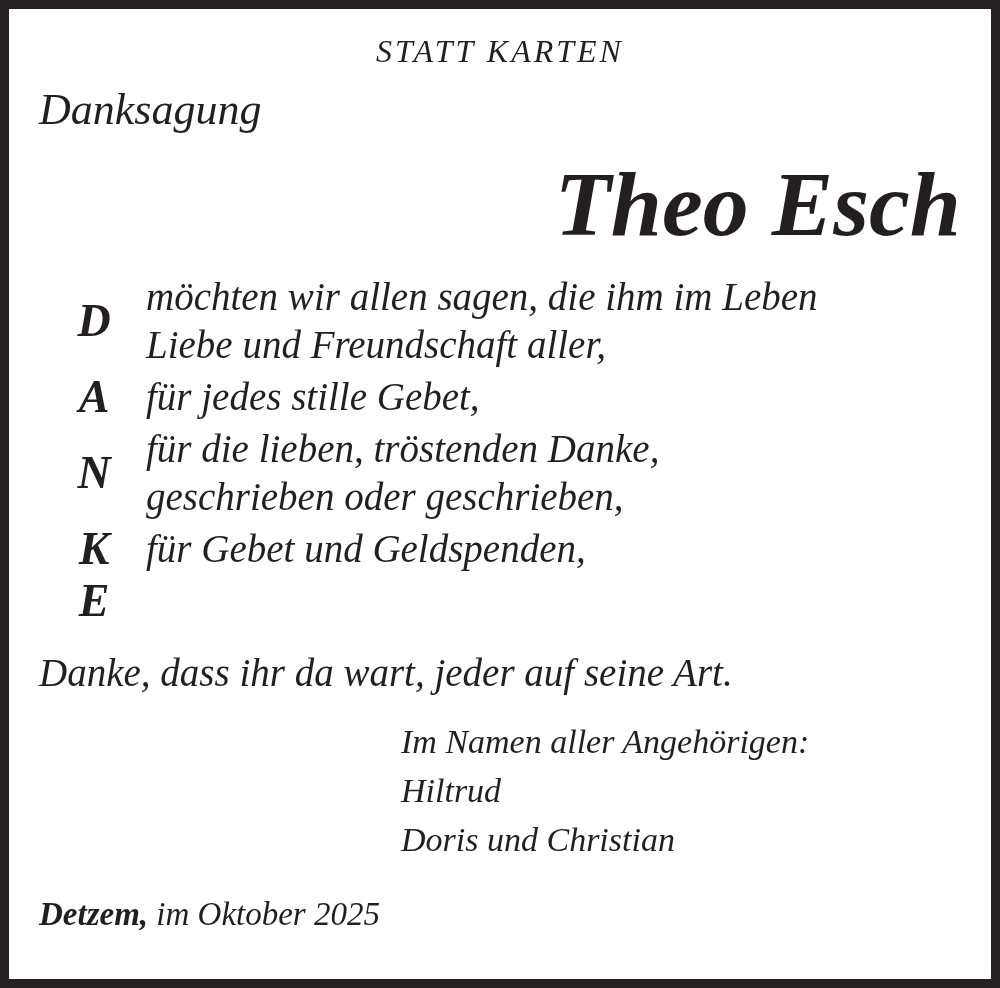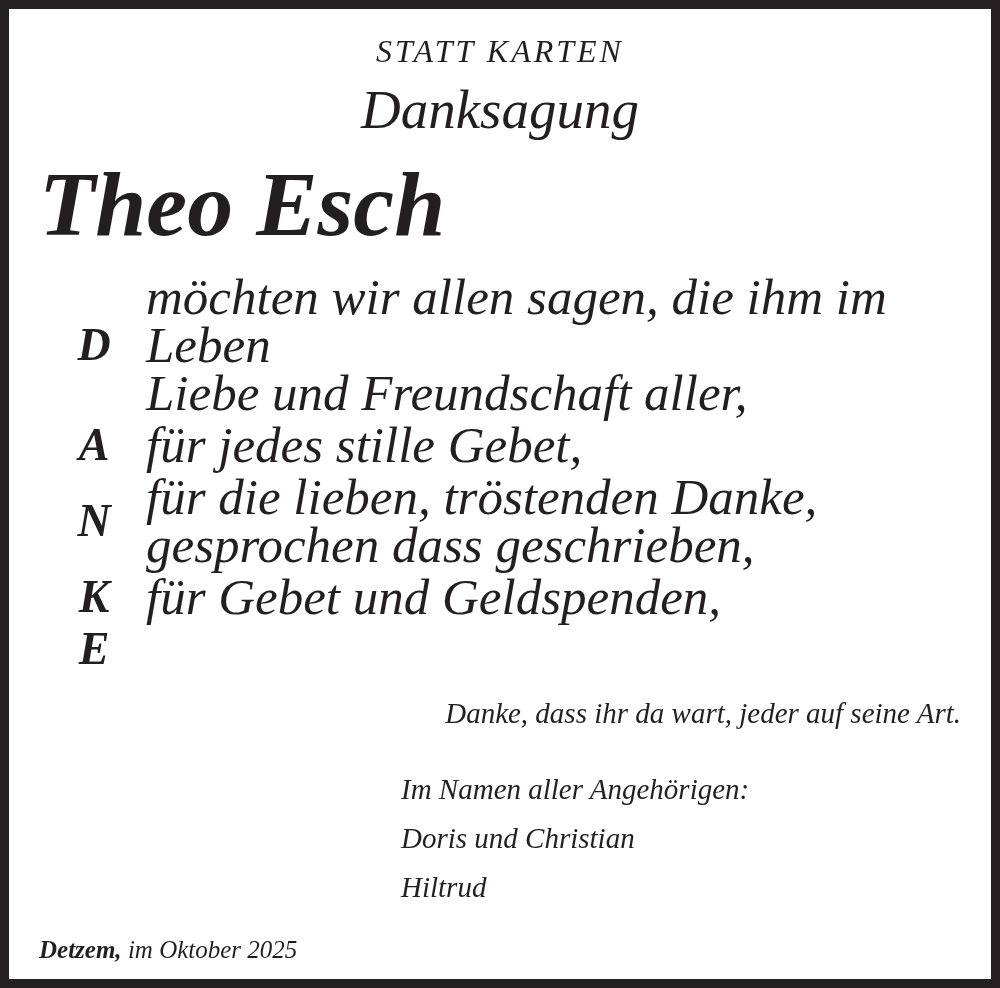--- a/index.html
+++ b/index.html
@@ -23,28 +23,28 @@
   .pre-header {
     margin-top: 20px;
     text-align: center;
     font-size: 32px;
     line-height: 36px;
     letter-spacing: 3px;
     font-weight: 400;
   }
   .header {
     margin-top: 10px;
-    text-align: center;
-    font-size: 55px;
+    text-align: left;
+    font-size: 44px;
     line-height: 62px;
     font-weight: 400;
   }
   .name {
     margin: 16px 0 0 0;
-    text-align: left;
+    text-align: right;
     font-size: 92px;
     line-height: 94px;
     font-weight: 700;
   }
   .thanks {
     margin-top: 22px;
     margin-left: 24px;
   }
   .thanks-row {
     display: flex;
@@ -53,38 +53,37 @@
   }
   .acro-letter {
     flex: 0 0 62px;
     text-align: center;
     font-size: 46px;
     line-height: 48px;
     font-weight: 700;
   }
   .thanks-lines {
     padding-left: 21px;
-    font-size: 51px;
+    font-size: 39px;
     line-height: 48px;
   }
   .closing {
-    margin-top: 16px;
-    font-size: 29px;
+    margin-top: 24px;
+    font-size: 39px;
     line-height: 48px;
-    text-align: right;
   }
   .family {
-    margin-top: 28px;
+    margin-top: 20px;
     padding-left: 362px;
-    font-size: 29px;
+    font-size: 34px;
     line-height: 49px;
   }
   .place-date {
-    margin-top: 14px;
-    font-size: 25px;
+    margin-top: 26px;
+    font-size: 33px;
     line-height: 48px;
   }
   .bold { font-weight: 700; }
 </style>
 </head>
 <body>
 
 <div class="card">
 
   <div class="pre-header">STATT KARTEN</div>
@@ -107,21 +106,21 @@
       <div class="acro-letter">A</div>
       <div class="thanks-lines">
         <div>für jedes stille Gebet,</div>
       </div>
     </div>
 
     <div class="thanks-row">
       <div class="acro-letter">N</div>
       <div class="thanks-lines">
         <div>für die lieben, tröstenden Danke,</div>
-        <div>gesprochen dass geschrieben,</div>
+        <div>geschrieben oder geschrieben,</div>
       </div>
     </div>
 
     <div class="thanks-row">
       <div class="acro-letter">K</div>
       <div class="thanks-lines">
         <div>für Gebet und Geldspenden,</div>
       </div>
     </div>
 
@@ -130,21 +129,21 @@
       <div class="thanks-lines">
       </div>
     </div>
 
   </div>
 
   <div class="closing">Danke, dass ihr da wart, jeder auf seine Art.</div>
 
   <div class="family">
     <div>Im Namen aller Angehörigen:</div>
+    <div>Hiltrud</div>
     <div>Doris und Christian</div>
-    <div>Hiltrud</div>
   </div>
 
   <div class="place-date">
     <span class="bold">Detzem,</span><span> im Oktober 2025</span>
   </div>
 
 </div>
 
 </body></html>

